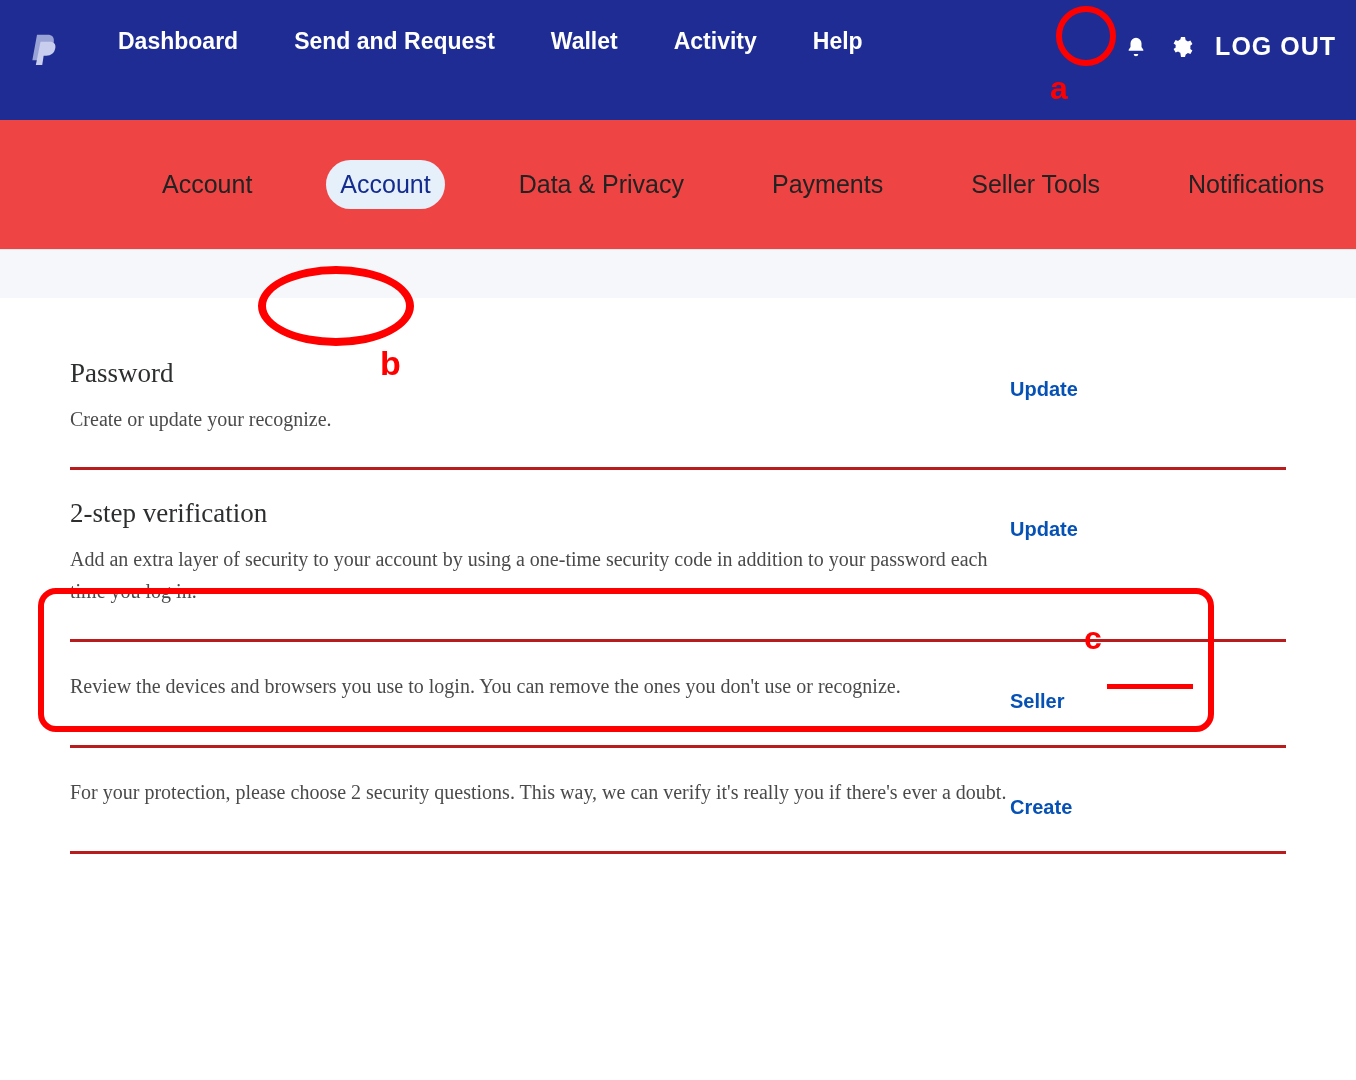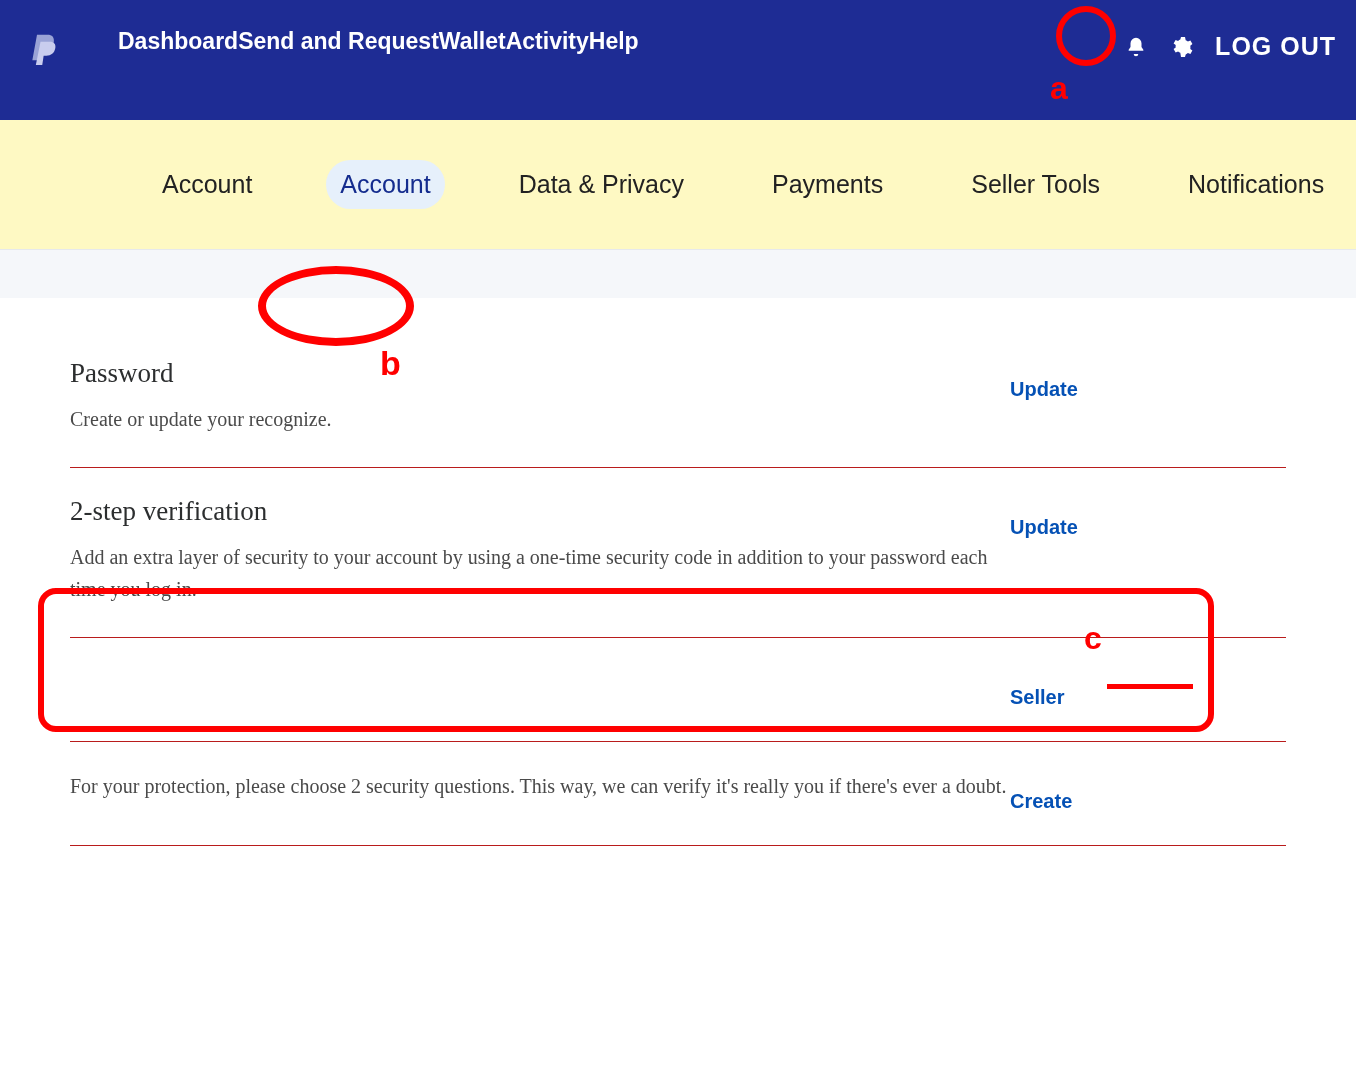--- a/index.html
+++ b/index.html
@@ -17,20 +17,21 @@
     padding: 28px 20px 0 30px;
     color: #fff;
     position: relative;
   }
   .logo {
     margin-right: 60px;
     margin-top: 6px;
   }
   .topnav {
     display: flex;
+    gap: 56px;
   }
   .topnav a {
     color: #fff;
     font-size: 23px;
     font-weight: 700;
     text-decoration: none;
     cursor: pointer;
   }
   .topright {
     margin-left: auto;
@@ -46,21 +47,21 @@
     align-items: center;
     justify-content: center;
   }
   .logout {
     font-size: 25px;
     font-weight: 700;
     letter-spacing: 1px;
     cursor: pointer;
   }
   .subnavwrap {
-    background: #fef9c3;
+    background: #ef4444;
     border-bottom: 1px solid #e6e9ec;
     height: 130px;
     display: flex;
     align-items: center;
     padding-left: 148px;
     position: relative;
   }
   .subnav {
     display: flex;
     gap: 60px;
@@ -82,21 +83,21 @@
   .grey-strip {
     background: #f5f7fa;
     height: 48px;
   }
   .content {
     padding: 60px 70px 0 70px;
   }
   .security-item {
     display: flex;
     align-items: flex-start;
-    border-bottom: 1px solid #b91c1c;
+    border-bottom: 3px solid #b91c1c;
     padding: 28px 0 32px 0;
   }
   .security-item .texts {
     flex: 1;
     max-width: 940px;
   }
   .security-item h2 {
     font-size: 27px;
     font-weight: 400;
     color: #2c2e2f;
@@ -234,20 +235,21 @@
     <div class="security-item">
       <div class="texts">
         <h2>2-step verification</h2>
         <p>Add an extra layer of security to your account by using a one-time security code in addition to your password each time you log in.</p>
       </div>
       <span class="action">Update</span>
     </div>
 
     <div class="security-item">
       <div class="texts">
+        <p>Review the devices and browsers you use to login. You can remove the ones you don't use or recognize.</p>
       </div>
       <span class="action">Seller</span>
     </div>
 
     <div class="security-item">
       <div class="texts">
         <p>For your protection, please choose 2 security questions. This way, we can verify it's really you if there's ever a doubt.</p>
       </div>
       <span class="action">Create</span>
     </div>

